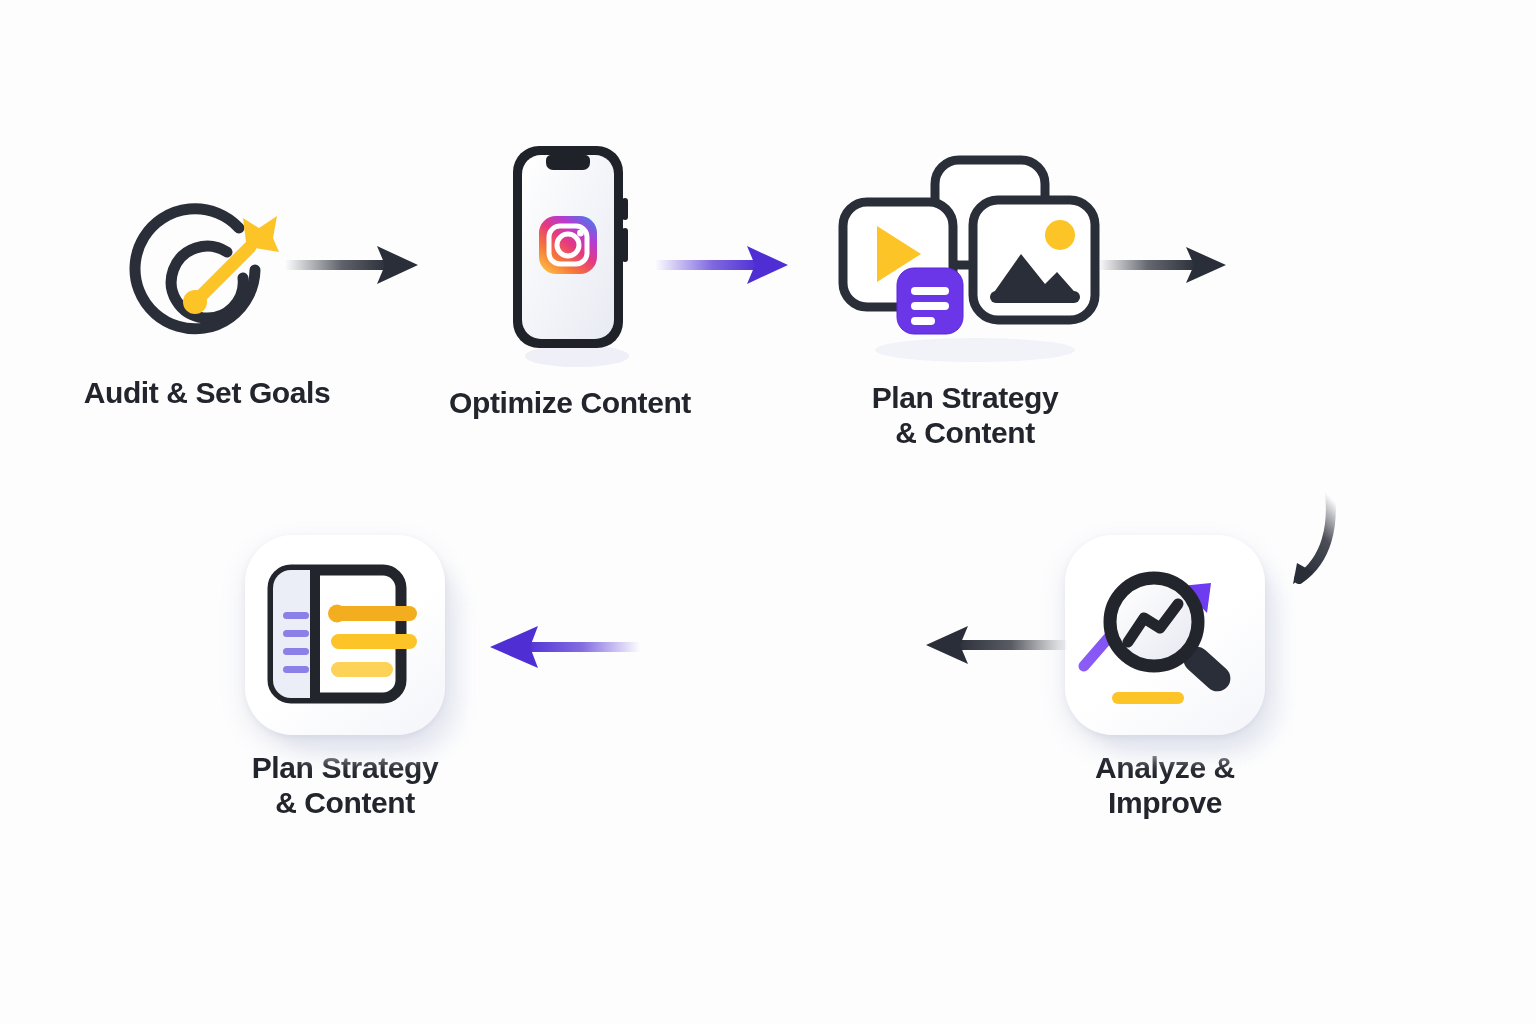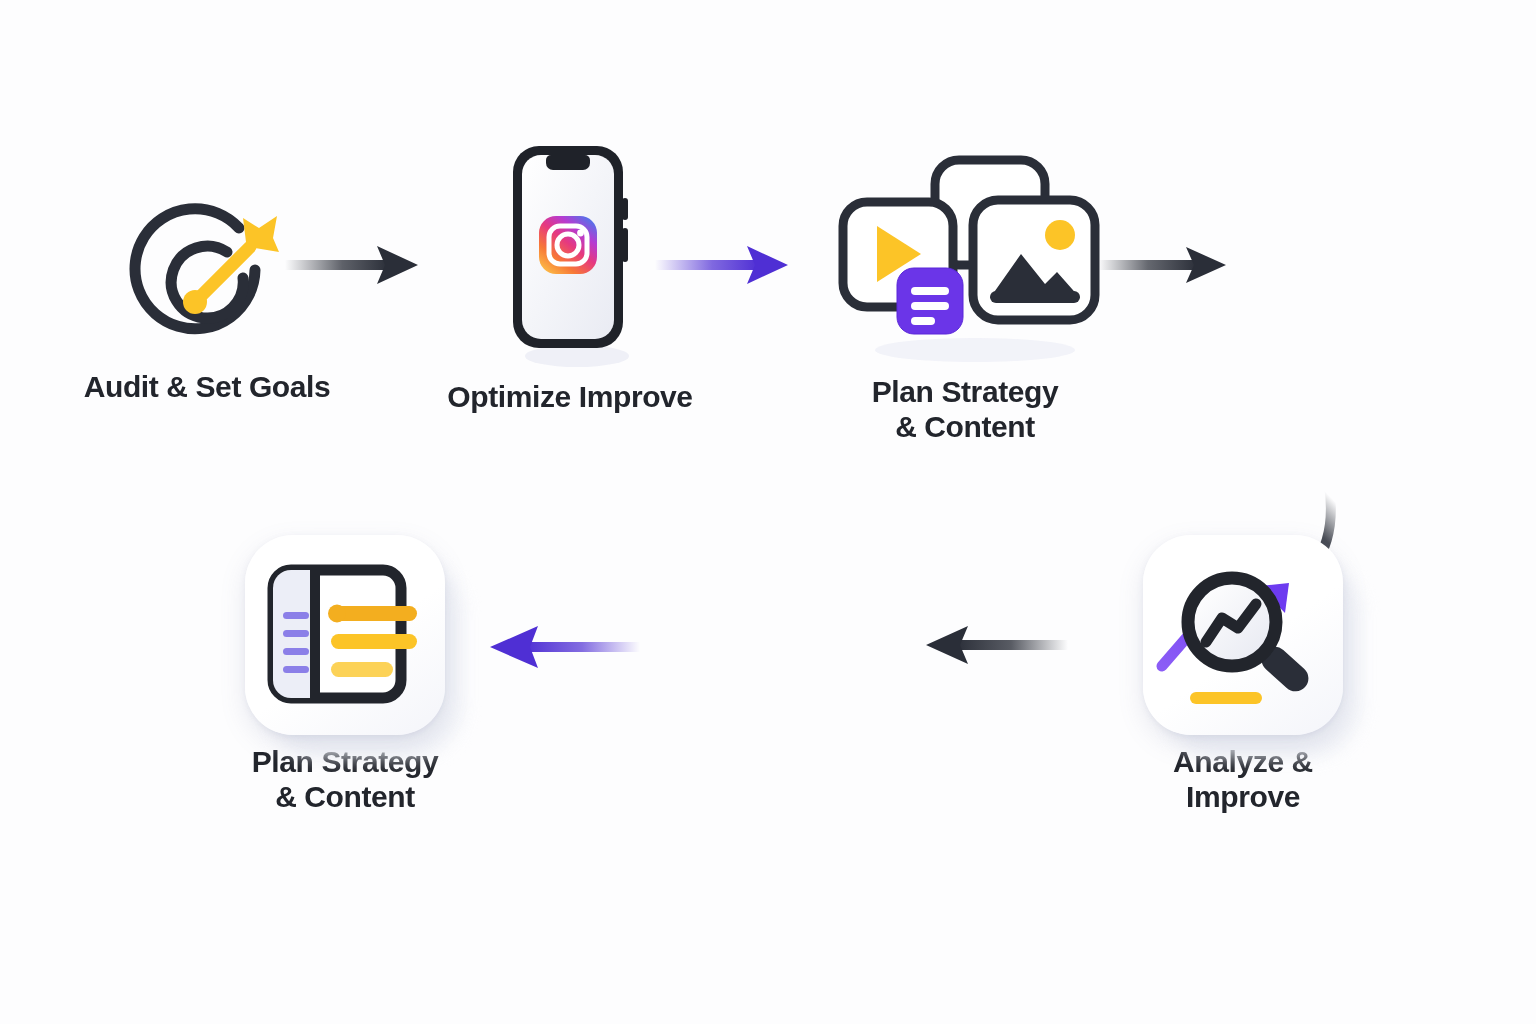--- a/index.html
+++ b/index.html
@@ -7,21 +7,21 @@
     width:1536px;height:1024px;
     background:#fdfdfe;
     font-family:"Liberation Sans", sans-serif;
     overflow:hidden;
     position:relative;
   }
   #board{position:absolute;inset:0;}
   .node{position:absolute;display:flex;flex-direction:column;align-items:center;}
   .icon-wrap{position:relative;display:flex;align-items:center;justify-content:center;}
   .label{
-    margin-top:10px;
+    margin-top:16px;
     text-align:center;
     color:#22252c;
     font-size:30px;
     font-weight:700;
     letter-spacing:-0.4px;
     line-height:1.16;
     white-space:pre-line;
   }
   .arrow{position:absolute;}
   .card-shadow{
@@ -100,21 +100,21 @@
         <rect x="127" y="58" width="6" height="22" rx="3" fill="#1f2229"></rect>
         <rect x="127" y="88" width="6" height="34" rx="3" fill="#1f2229"></rect>
         <g transform="translate(44,76)">
           <rect x="0" y="0" width="58" height="58" rx="17" fill="url(#igG)"></rect>
           <rect x="10" y="10" width="38" height="38" rx="11" fill="none" stroke="#ffffff" stroke-width="5"></rect>
           <circle cx="29" cy="29" r="11" fill="none" stroke="#ffffff" stroke-width="5"></circle>
           <circle cx="41.5" cy="17" r="3.4" fill="#ffffff"></circle>
         </g>
       </svg>
     </div>
-    <div class="label">Optimize Improve</div>
+    <div class="label">Optimize Content</div>
   </div>
 
   <div class="arrow" style="left:655px;top:238px;">
     <svg width="150" height="55" viewBox="0 0 150 55">
       <defs>
         <linearGradient id="gd2" x1="0" y1="0" x2="1" y2="0">
           <stop offset="0" stop-color="#4f2fd4" stop-opacity="0"></stop>
           <stop offset="0.55" stop-color="#4f2fd4" stop-opacity="0.72"></stop>
           <stop offset="1" stop-color="#4f2fd4" stop-opacity="1"></stop>
         </linearGradient>
@@ -170,21 +170,21 @@
           <stop offset="0" stop-color="#2a2e38" stop-opacity="0"></stop>
           <stop offset="0.45" stop-color="#2a2e38" stop-opacity="0.85"></stop>
           <stop offset="1" stop-color="#2a2e38" stop-opacity="1"></stop>
         </linearGradient>
       </defs>
       <path d="M74 4 C80 45 72 80 44 99" fill="none" stroke="url(#gd4)" stroke-width="10" stroke-linecap="round"></path>
       <path d="M58 92 L38 104 L42 83 Z" fill="#2a2e38"></path>
     </svg>
   </div>
 
-  <div class="node" style="left:1143px;top:535px;width:200px;">
+  <div class="node" style="left:1065px;top:535px;width:200px;">
     <div class="icon-wrap">
       <div class="card-shadow" style="left:22px;top:26px;width:196px;height:196px;"></div>
       <div class="card">
         <svg width="170" height="170" viewBox="0 0 170 170">
           <defs>
             <linearGradient id="lensG" x1="0.1" y1="0.1" x2="0.9" y2="0.9">
               <stop offset="0" stop-color="#ffffff"></stop>
               <stop offset="1" stop-color="#e8eaf2"></stop>
             </linearGradient>
             <linearGradient id="trendG" x1="0" y1="1" x2="1" y2="0">

